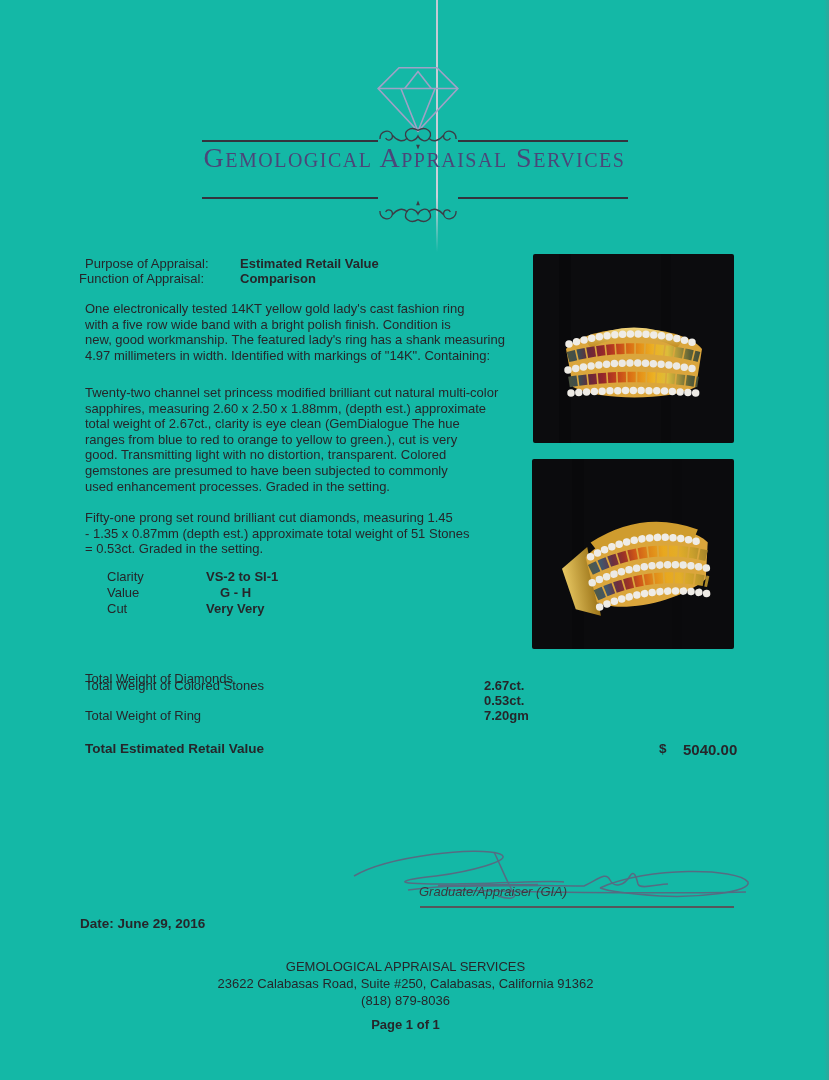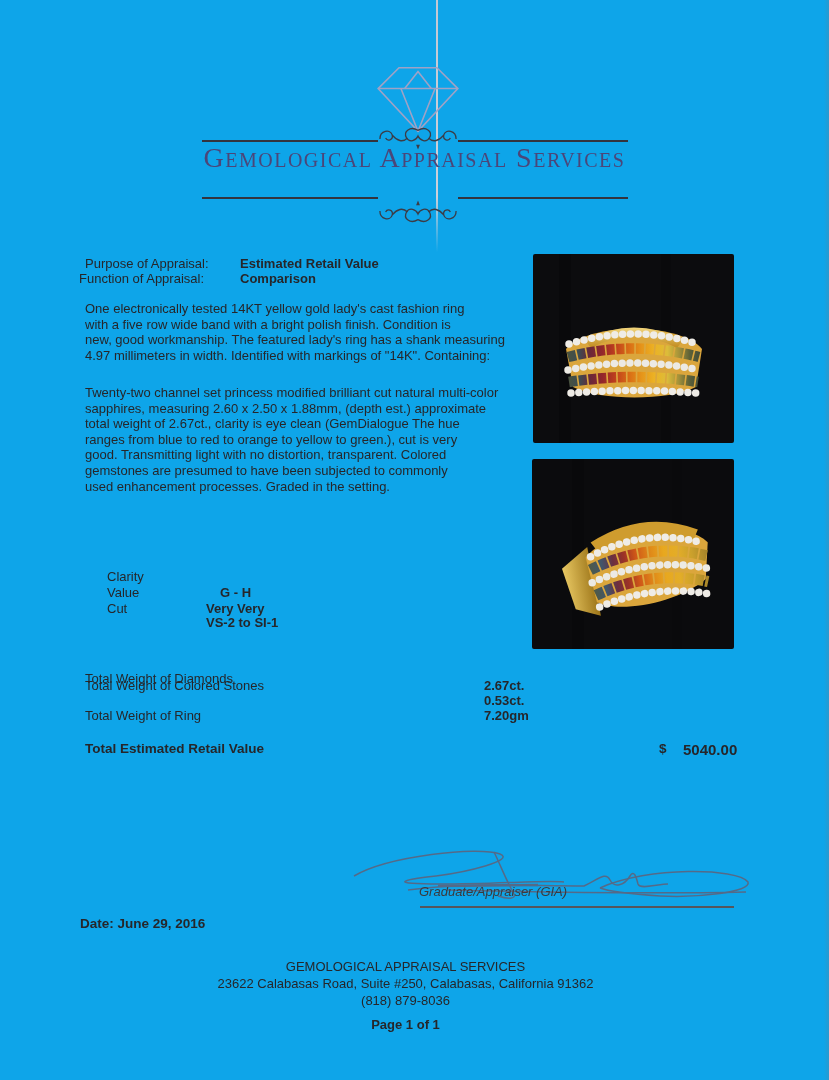--- a/index.html
+++ b/index.html
@@ -1,17 +1,17 @@
 <!DOCTYPE html>
 <html><head>
 <meta charset="utf-8">
 <style>
   html,body{margin:0;padding:0;background:#e9e9e9;}
   .page{
-    position:relative;width:829px;height:1080px;background:#0ea5e9;
+    position:relative;width:829px;height:1080px;background:#14b8a6;
     font-family:"Liberation Sans",sans-serif;color:#26262a;overflow:hidden;
     margin:0 auto;
   }
   .abs{position:absolute;line-height:1.18;font-size:13px;}
   .b{font-weight:bold;}
   .i{font-style:italic;}
   .para{white-space:pre-line;line-height:15.6px;width:486px;}
   .vline{position:absolute;left:436px;top:0;width:2px;height:252px;
     background:linear-gradient(#c3c8d3 0%,#ccd0da 78%,rgba(204,208,218,0));}
   .hrule{position:absolute;height:2px;background:#34343e;}
@@ -79,24 +79,27 @@
 with a five row wide band with a bright polish finish. Condition is
 new, good workmanship. The featured lady's ring has a shank measuring
 4.97 millimeters in width. Identified with markings of "14K".  Containing:</div>
   <div class="abs para" style="left:85px;top:385px;">Twenty-two channel set princess modified brilliant cut natural multi-color
 sapphires, measuring 2.60 x 2.50 x 1.88mm, (depth est.) approximate
 total weight of 2.67ct., clarity is eye clean (GemDialogue The hue
 ranges from blue to red to orange to yellow to green.), cut is very
 good. Transmitting light with no distortion, transparent. Colored
 gemstones are presumed to have been subjected to commonly
 used enhancement processes. Graded in the setting.</div>
+  <div class="abs para" style="left:85px;top:510px;">Fifty-one prong set round brilliant cut diamonds, measuring 1.45
+- 1.35 x 0.87mm (depth est.) approximate total weight of 51 Stones
+= 0.53ct. Graded in the setting.</div>
 
   <div>
     <div class="abs" style="left:107px;top:569px;">Clarity</div>
-    <div class="abs b" style="left:206px;top:569px;margin-top:46px;">VS-2 to SI-1</div>
+    <div class="abs b" style="left:206px;top:569px;">VS-2 to SI-1</div>
     <div class="abs" style="left:107px;top:585px;">Value</div>
     <div class="abs b" style="left:220px;top:585px;">G - H</div>
     <div class="abs" style="left:107px;top:601px;">Cut</div>
     <div class="abs b" style="left:206px;top:601px;">Very Very</div>
   </div>
 
   <div class="photo" style="left:533px;top:254px;width:201px;height:189px;">
     <svg viewBox="0 0 201 189" width="201" height="189">
       <defs>
         <linearGradient id="goldGrad" x1="0" y1="0" x2="0" y2="1">

